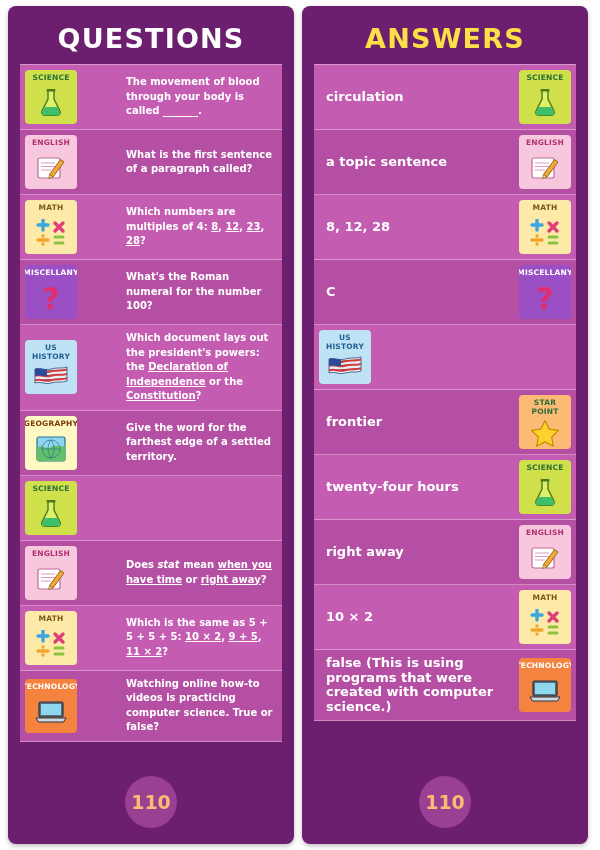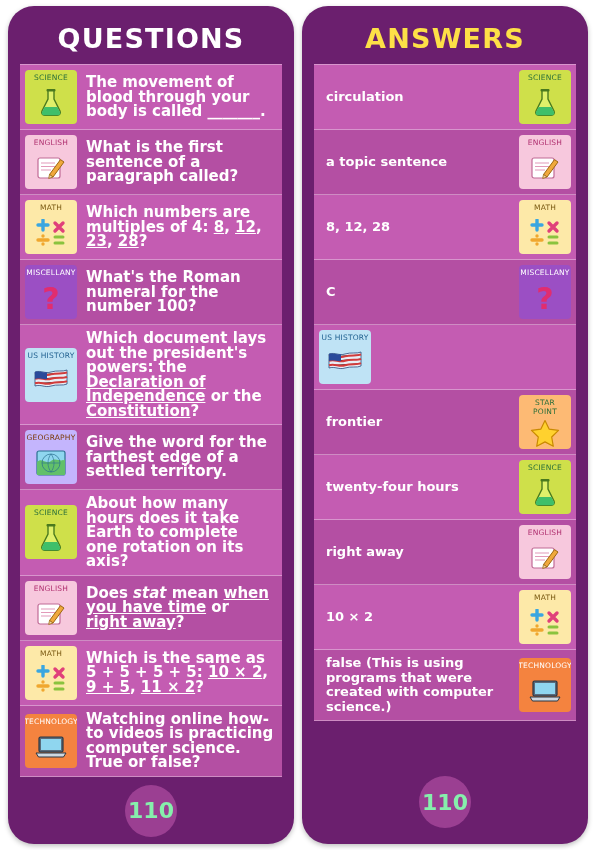--- a/index.html
+++ b/index.html
@@ -19,21 +19,21 @@
     height: 850px;
     display: flex;
     gap: 8px;
     padding: 6px 8px;
     box-sizing: border-box;
   }
   .card {
     position: relative;
     width: 286px;
     background: #6b1f6e;
-    border-radius: 26px;
+    border-radius: 8px;
     box-shadow: 0 2px 5px rgba(0,0,0,0.25);
     display: flex;
     flex-direction: column;
     align-items: center;
     padding: 8px 0 0 0;
     box-sizing: border-box;
     overflow: hidden;
   }
   .card-title {
     font-size: 27px;
@@ -87,21 +87,21 @@
     flex-direction: column;
     align-items: center;
     justify-content: flex-start;
     padding-top: 3px;
     box-sizing: border-box;
     position: relative;
     overflow: hidden;
   }
   .badge-label {
     font-size: 7.5px;
-    font-weight: normal;
+    font-weight: bold;
     letter-spacing: 0.2px;
     text-align: center;
     line-height: 9px;
     font-family: "DejaVu Sans", sans-serif;
   }
   .badge-art {
     flex: 1;
     width: 100%;
     display: flex;
     align-items: center;
@@ -111,45 +111,46 @@
 
   .text-cell {
     flex: 1;
     display: flex;
     align-items: center;
     padding: 6px 8px 6px 4px;
     box-sizing: border-box;
   }
   .qtext {
     color: #ffffff;
-    font-size: 15px;
+    font-size: 10px;
     line-height: 14.5px;
     font-weight: bold;
     font-family: "DejaVu Sans", sans-serif;
+    margin-left: 40px;
   }
   .atext {
     color: #ffffff;
     font-size: 13px;
     line-height: 14.5px;
     font-weight: bold;
     font-family: "DejaVu Sans", sans-serif;
   }
   .a .text-cell { padding-left: 12px; }
   .u { text-decoration: underline; }
   .i { font-style: italic; }
 
   .page-num {
     margin-top: auto;
     margin-bottom: 16px;
     width: 52px;
     height: 52px;
     border-radius: 50%;
     background: #9b3f92;
-    color: #86efac;
-    font-size: 22px;
+    color: #fdba74;
+    font-size: 19px;
     font-weight: bold;
     display: flex;
     align-items: center;
     justify-content: center;
     font-family: "DejaVu Sans", sans-serif;
   }
   .num-wrap {
     margin-top: auto;
     padding-top: 8px;
     display: flex;
@@ -251,21 +252,21 @@
                 </svg>
               </span>
             </div>
           </div>
           <div class="text-cell">
             <div class="qtext">Which document lays out the president's powers: the <span class="u">Declaration of Independence</span> or the <span class="u">Constitution</span>?</div>
           </div>
         </div>
         <div class="row shade-b">
           <div class="badge-cell">
-            <div class="badge" style="background:#c4b5fd;color:#7a3a08">
+            <div class="badge" style="background:#fef9c3;color:#7a3a08">
               <span class="badge-label">GEOGRAPHY</span>
               <span class="badge-art">
                 <svg width="32" height="30" viewBox="0 0 32 30">
                   <rect x="2" y="3" width="28" height="24" rx="2" fill="#8fd6ef" stroke="#2a6f8f" stroke-width="1.2"></rect>
                   <path d="M2 14c5-5 9 3 14-1s10 2 14-2v16H2z" fill="#62c06a"></path>
                   <circle cx="16" cy="15" r="9" fill="none" stroke="#2a6f8f" stroke-width="1" opacity="0.7"></circle>
                   <path d="M7 15h18M16 6c4 5 4 13 0 18M16 6c-4 5-4 13 0 18" fill="none" stroke="#2a6f8f" stroke-width="0.9" opacity="0.7"></path>
                 </svg>
               </span>
             </div>
@@ -279,23 +280,20 @@
             <div class="badge" style="background:#cfe04a;color:#2b6f3a">
               <span class="badge-label">SCIENCE</span>
               <span class="badge-art">
                 <svg width="30" height="32" viewBox="0 0 30 32">
                   <path d="M12 3h6v9l6 12a3 3 0 0 1-2.7 4.4H8.7A3 3 0 0 1 6 24l6-12V3z" fill="#dff06a" stroke="#4a7a1e" stroke-width="1.4"></path>
                   <path d="M8.6 20h12.8l2.6 5a2.2 2.2 0 0 1-2 3.3H8A2.2 2.2 0 0 1 6 25z" fill="#3fbf6a"></path>
                   <rect x="10.5" y="2" width="9" height="2.4" rx="1" fill="#4a7a1e"></rect>
                 </svg>
               </span>
             </div>
-          </div>
-          <div class="text-cell">
-            <div class="qtext">About how many hours does it take Earth to complete one rotation on its axis?</div>
           </div>
         </div>
         <div class="row shade-b">
           <div class="badge-cell">
             <div class="badge" style="background:#f7c8dd;color:#b03070">
               <span class="badge-label">ENGLISH</span>
               <span class="badge-art">
                 <svg width="32" height="30" viewBox="0 0 32 30">
                   <rect x="3" y="5" width="22" height="20" rx="2" fill="#ffffff" stroke="#c06a96" stroke-width="1.2"></rect>
                   <path d="M6 10h14M6 13.5h14M6 17h10" stroke="#e29ab9" stroke-width="1.2"></path>

